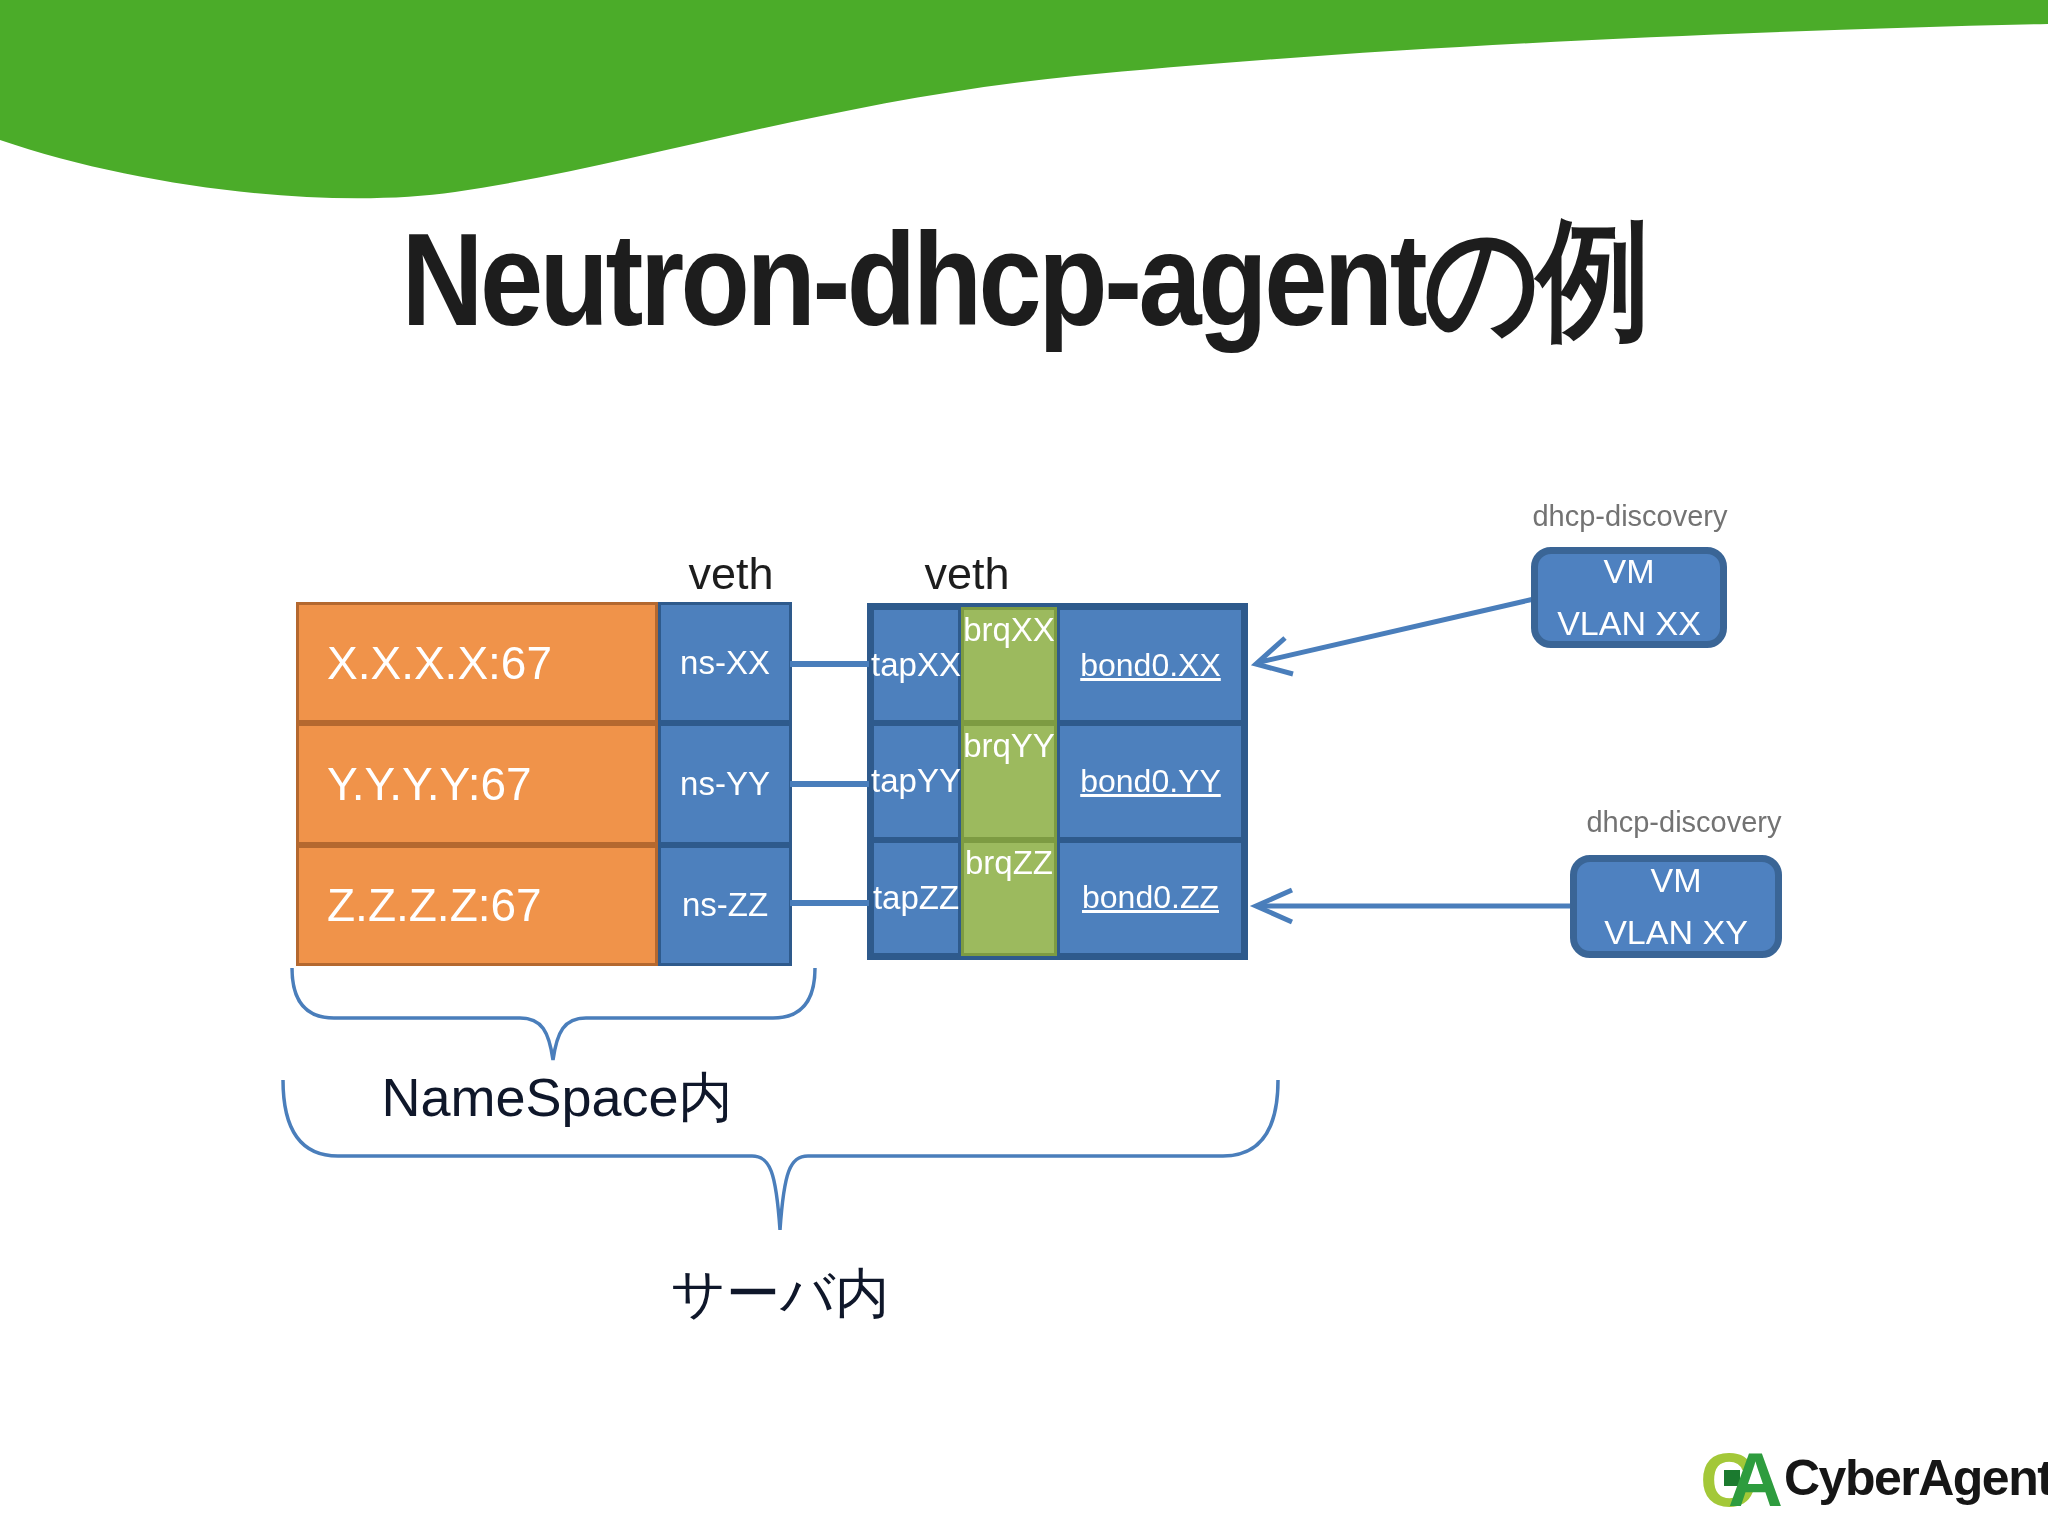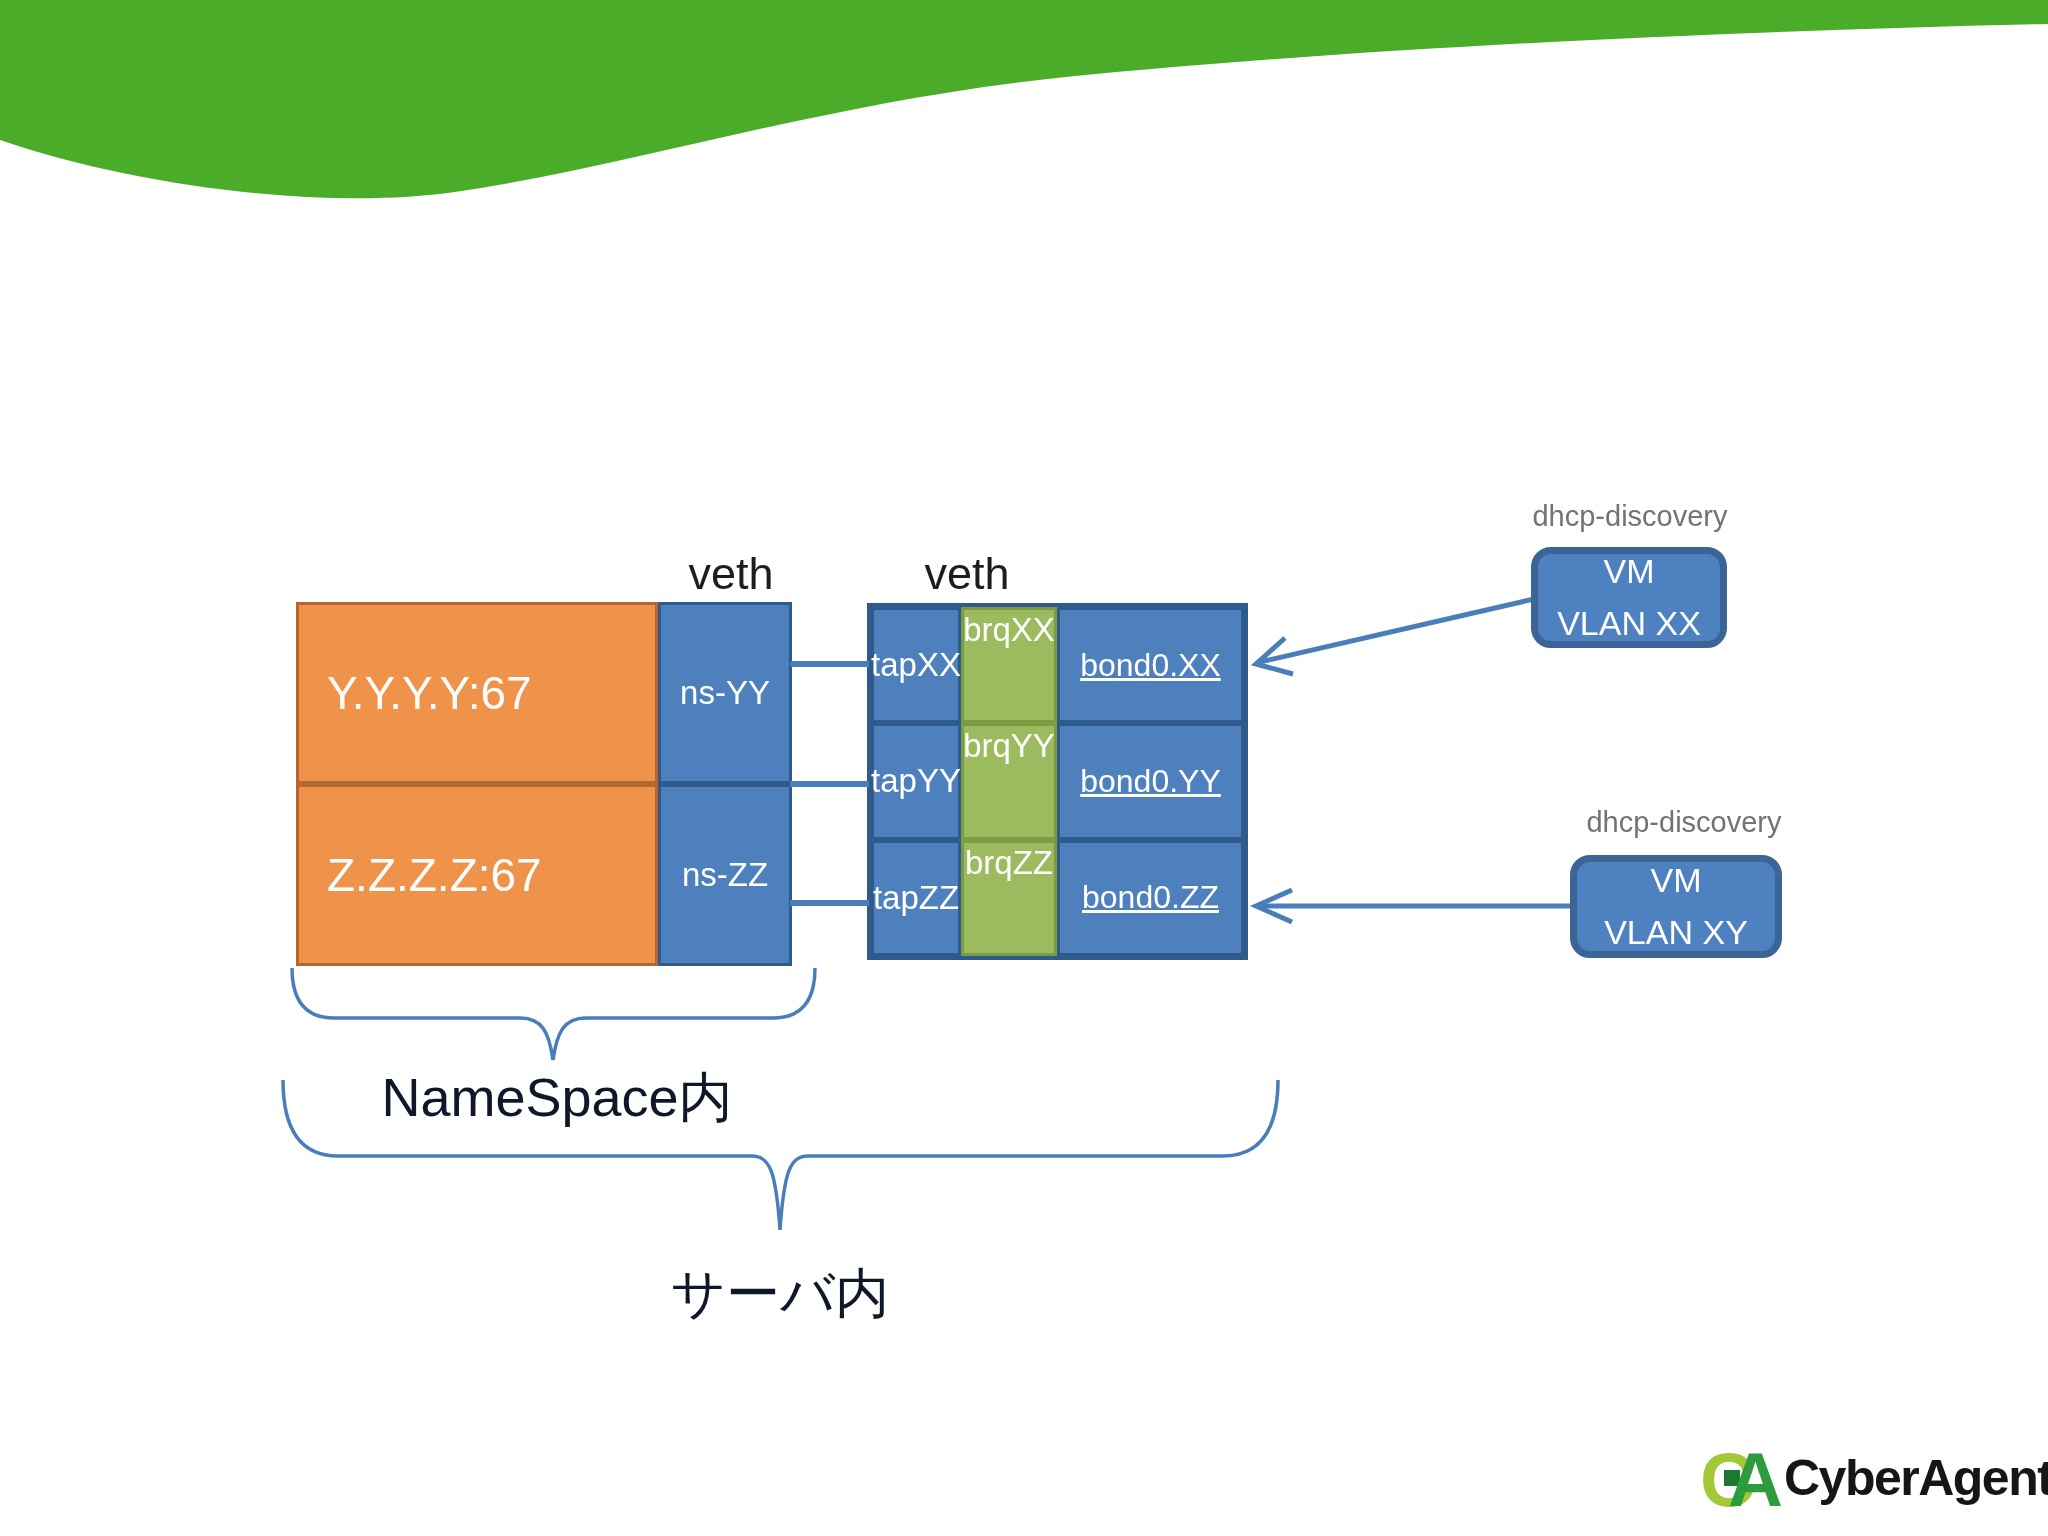--- a/index.html
+++ b/index.html
@@ -80,25 +80,32 @@
 </style>
 </head>
 <body>
 
 <div class="slide">
 
   <svg class="overlay" viewBox="0 0 2048 1536">
     <path d="M0,0 L2048,0 L2048,24 C1690,32 1340,50 1075,76 C830,100 640,165 455,192 C330,210 140,188 0,140 Z" fill="#4BAC29"></path>
   </svg>
 
+  <div class="title">
+    <span class="tight">Neutron-dhcp-agentの例</span>
+  </div>
 
   <div class="veth" style="left:656px;">veth</div>
   <div class="veth" style="left:892px;">veth</div>
 
   <div class="ns-group">
+    <div class="ns-row">
+      <div class="cell-ip">X.X.X.X:67</div>
+      <div class="cell-ns">ns-XX</div>
+    </div>
     <div class="ns-row">
       <div class="cell-ip">Y.Y.Y.Y:67</div>
       <div class="cell-ns">ns-YY</div>
     </div>
     <div class="ns-row">
       <div class="cell-ip">Z.Z.Z.Z:67</div>
       <div class="cell-ns">ns-ZZ</div>
     </div>
   </div>
 

